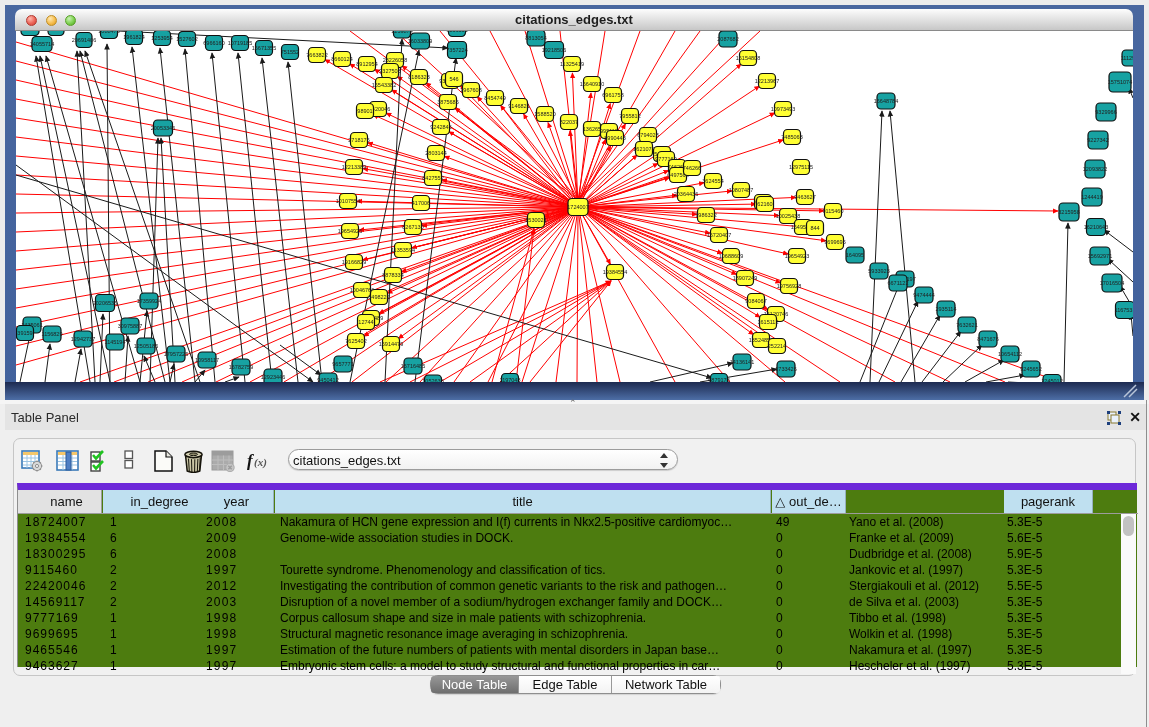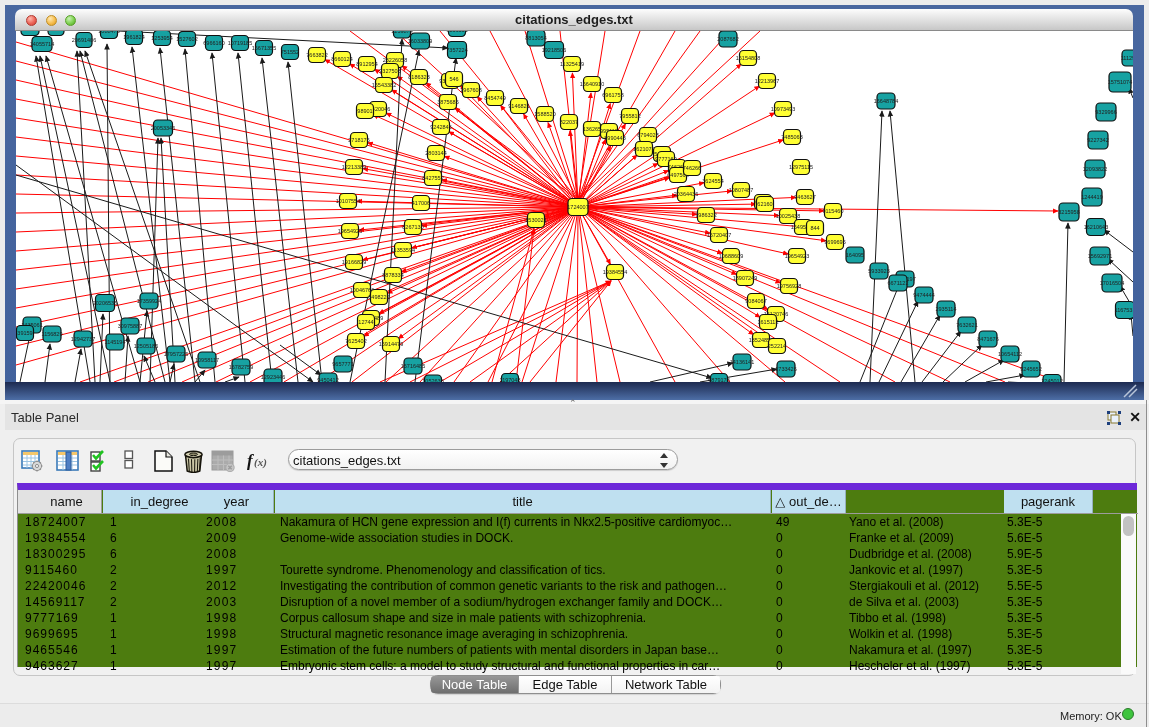--- a/index.html
+++ b/index.html
@@ -1011,19 +1011,15 @@
           <div id="vthumb"></div>
         </div>
     </div>
     <div id="tabs">
         <div id="seg">
       <div class="sg" id="sg0">Node Table</div>
           <div class="sg" id="sg1">Edge Table</div>
           <div class="sg" id="sg2">Network Table</div>
     </div>
       </div>
-    <div id="status">
-        <div class="m">Memory: OK</div>
-        <div class="dot"></div>
-      </div>
   </div>
   <div id="redge"></div>
 </div>
 
 </body></html>

